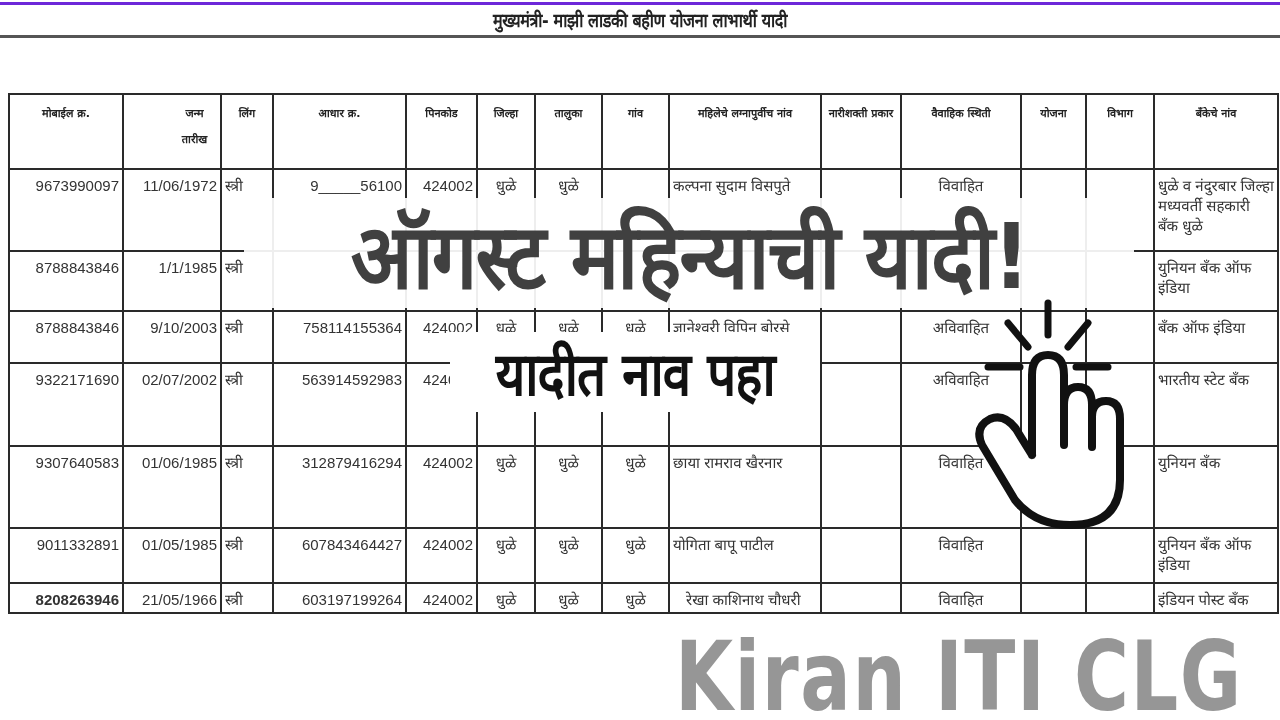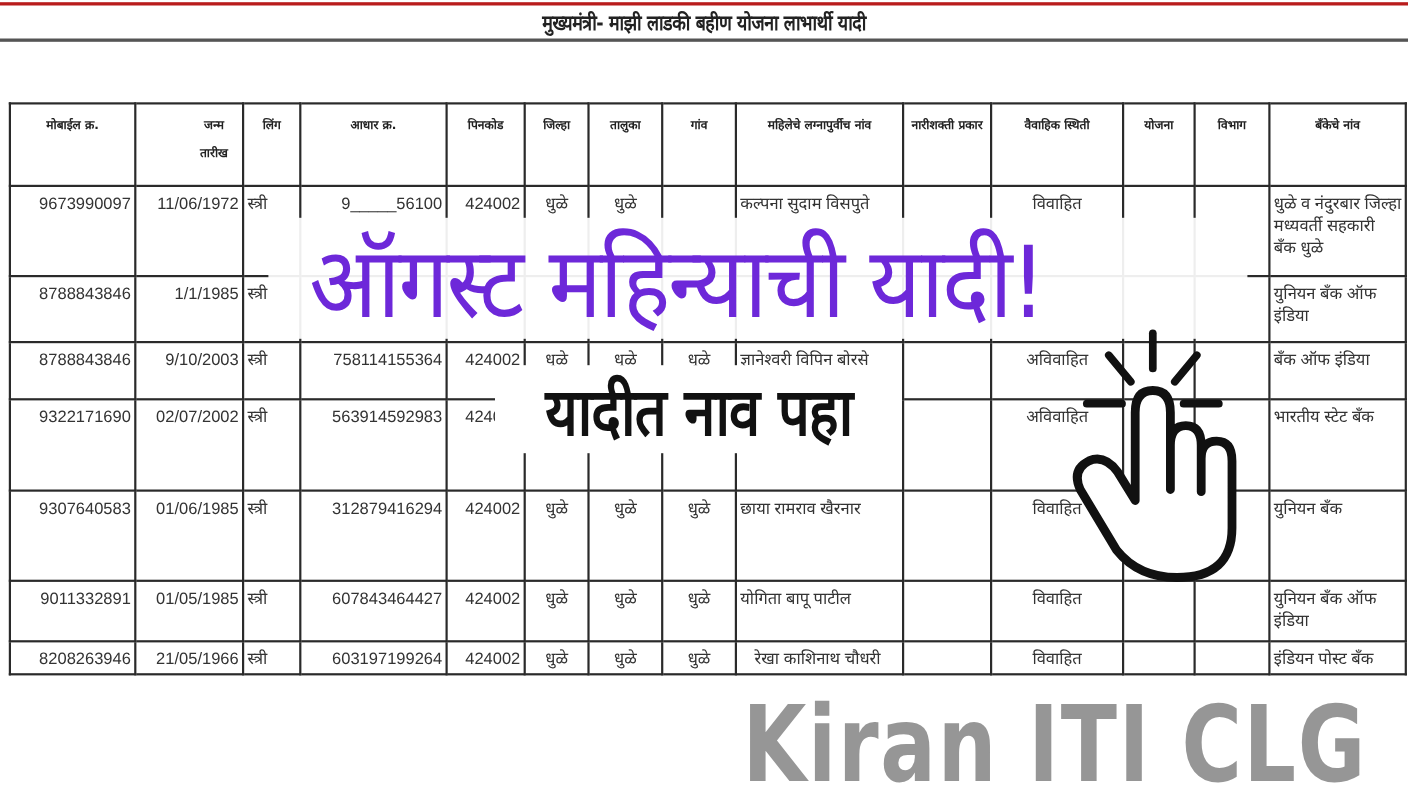--- a/index.html
+++ b/index.html
@@ -4,21 +4,21 @@
 <style>
   html, body { margin:0; padding:0; }
   body {
     width:1280px; height:720px; overflow:hidden; position:relative;
     background:#ffffff;
     font-family: "DejaVu Serif", "Liberation Serif", serif;
     color:#1a1a1a;
   }
   .title-band {
     position:absolute; left:0; top:2px; width:1280px; height:36px;
-    border-top:3px solid #b91c1c; border-bottom:3px solid #555;
+    border-top:3px solid #6d28d9; border-bottom:3px solid #555;
     box-sizing:border-box;
     display:flex; align-items:center; justify-content:center;
   }
   .title-band span {
     font-family:"DejaVu Sans", sans-serif; font-weight:bold;
     font-size:19px; color:#222; letter-spacing:-0.5px;
     transform:scaleX(0.85);
   }
   table.sheet {
     position:absolute; left:8px; top:93px;
@@ -35,23 +35,23 @@
   }
   table.sheet td {
     font-family:"Liberation Sans", sans-serif; font-size:15px; color:#333;
     padding-top:6px; line-height:20px;
   }
   td.num { text-align:right; }
   td.dev { font-family:"DejaVu Sans", sans-serif; font-size:12.5px; color:#333; }
   td.devc { font-family:"DejaVu Sans", sans-serif; font-size:12.5px; text-align:center; color:#333; }
   .overlay-red {
     position:absolute; left:244px; top:198px; width:890px; height:110px;
-    display:flex; align-items:center; 
-    font-family:"DejaVu Sans", sans-serif; font-weight:normal;
-    font-size:90px; color:#6d28d9; letter-spacing:-2px;
+    display:flex; align-items:center; justify-content:center;
+    font-family:"DejaVu Sans", sans-serif; font-weight:bold;
+    font-size:90px; color:#404040; letter-spacing:-2px;
     background:rgba(255,255,255,0.92);
   }
   .overlay-red span { transform:scaleX(0.9); white-space:nowrap; }
   .overlay-black {
     position:absolute; left:450px; top:332px; width:370px; height:80px;
     display:flex; align-items:center; justify-content:center;
     background:#ffffff;
     font-family:"DejaVu Sans", sans-serif; font-weight:bold;
     font-size:60px; color:#111; letter-spacing:-1px;
   }
@@ -200,21 +200,21 @@
         <td class="devc" style="height: 55px;">धुळे</td>
         <td class="devc" style="height: 55px;">धुळे</td>
         <td class="dev" style="height: 55px;">योगिता बापू पाटील</td>
         <td class="devc" style="height: 55px;"></td>
         <td class="devc" style="height: 55px;">विवाहित</td>
         <td class="devc" style="height: 55px;"></td>
         <td class="devc" style="height: 55px;"></td>
         <td class="dev" style="height: 55px;">युनियन बँक ऑफ इंडिया</td>
       </tr>
       <tr style="height: 30px;">
-        <td class="num" style="height: 15px;">8208263946</td>
+        <td class="num" style="height: 15px; font-weight: bold;">8208263946</td>
         <td class="num" style="height: 30px;">21/05/1966</td>
         <td class="dev" style="height: 30px;">स्त्री</td>
         <td class="num" style="height: 30px;">603197199264</td>
         <td class="num" style="height: 30px;">424002</td>
         <td class="devc" style="height: 30px;">धुळे</td>
         <td class="devc" style="height: 30px;">धुळे</td>
         <td class="devc" style="height: 30px;">धुळे</td>
         <td class="dev" style="height: 24px; padding-left: 16px;">रेखा काशिनाथ चौधरी</td>
         <td class="devc" style="height: 30px;"></td>
         <td class="devc" style="height: 30px;">विवाहित</td>

